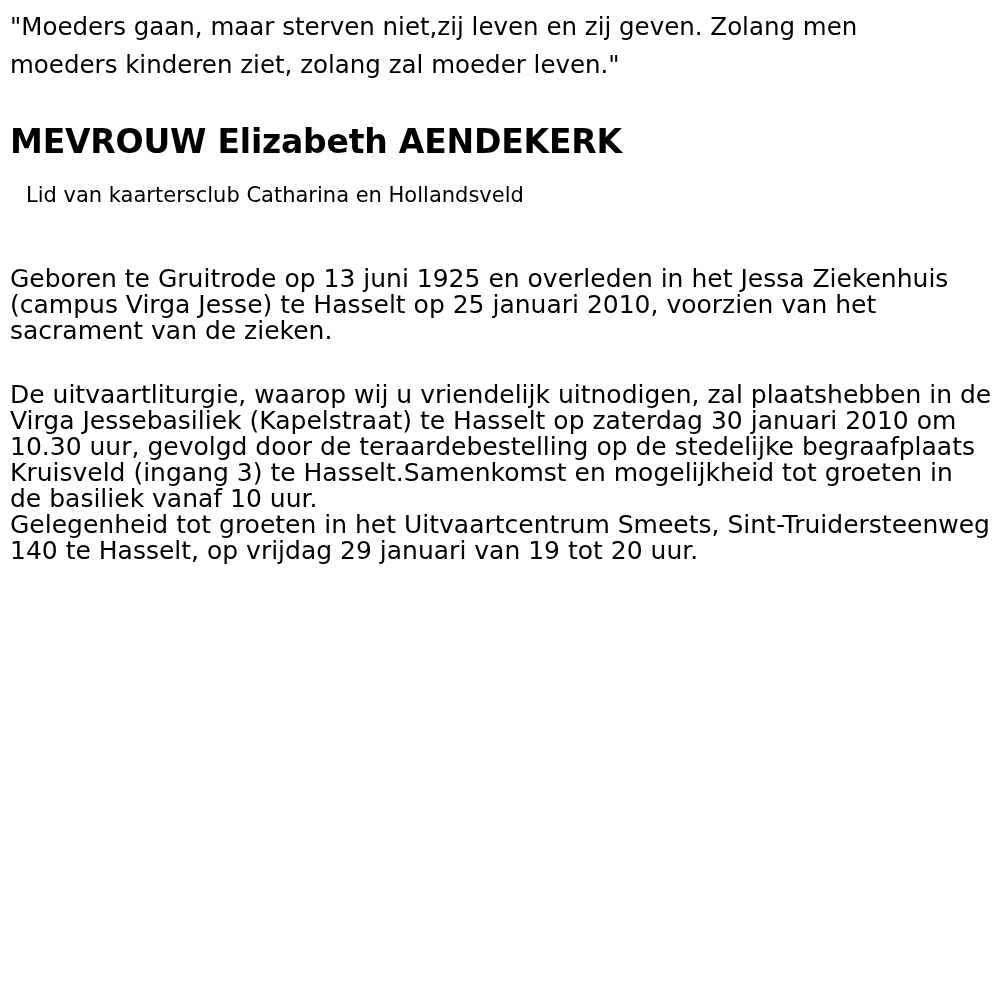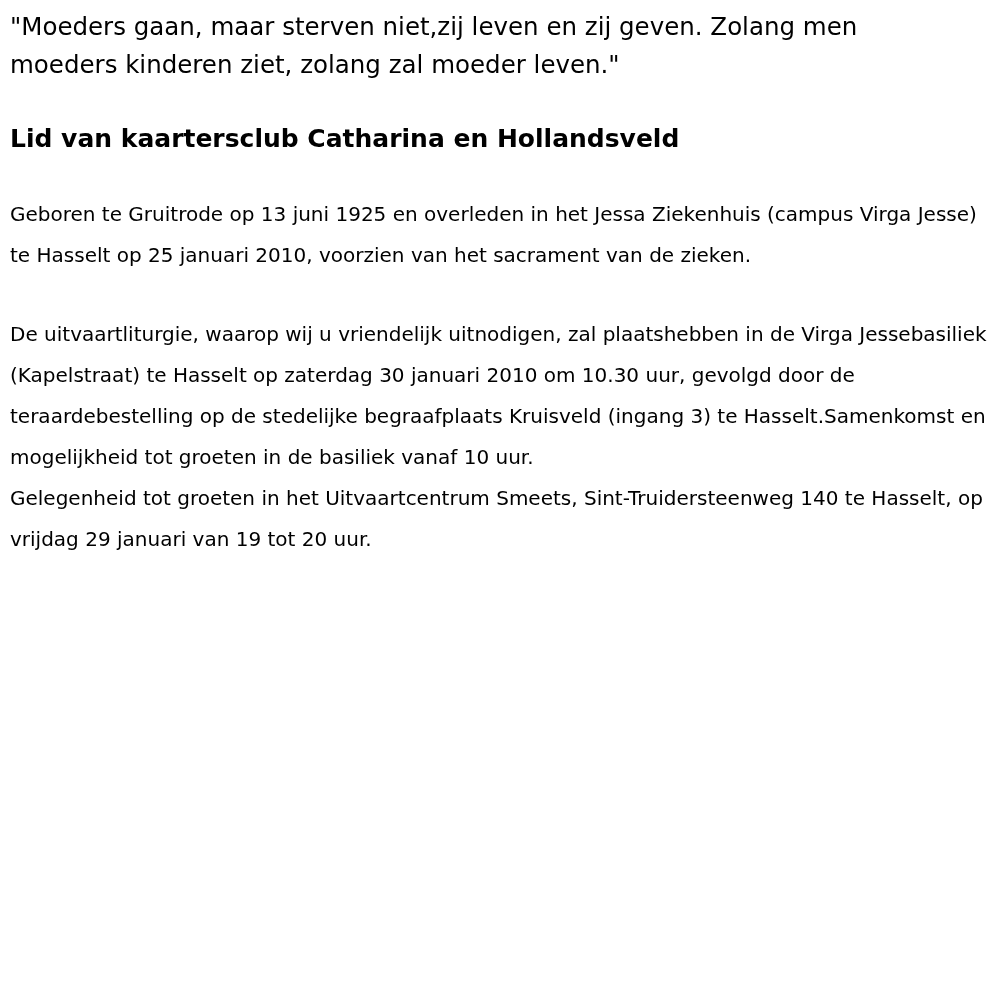--- a/index.html
+++ b/index.html
@@ -30,43 +30,44 @@
     height: 38px;
   }
   .deceased-name {
     font-size: 33px;
     line-height: 40px;
     font-weight: 700;
     margin: 0;
     letter-spacing: -0.2px;
   }
   .membership {
-    font-size: 25px;
+    font-size: 21px;
     line-height: 34px;
-    font-weight: 700;
-    margin: 0;
+    font-weight: 400;
+    margin: 16px;
   }
   .para {
-    font-size: 20px;
-    line-height: 41px;
+    font-size: 25px;
+    line-height: 26px;
     font-weight: 400;
     margin: 0;
     white-space: pre-line;
   }
 </style>
 </head>
 <body>
 
 <div class="notice">
 
   <p class="quote">"Moeders gaan, maar sterven niet,zij leven en zij geven. Zolang men
 moeders kinderen ziet, zolang zal moeder leven."</p>
 
   <div class="spacer-lg"></div>
 
+  <h1 class="deceased-name">MEVROUW Elizabeth AENDEKERK</h1>
 
   <p class="membership">Lid van kaartersclub Catharina en Hollandsveld</p>
 
   <div class="spacer-lg"></div>
 
   <p class="para">Geboren te Gruitrode op 13 juni 1925 en overleden in het Jessa Ziekenhuis (campus Virga Jesse) te Hasselt op 25 januari 2010, voorzien van het sacrament van de zieken.</p>
 
   <div class="spacer-lg"></div>
 
   <p class="para">De uitvaartliturgie, waarop wij u vriendelijk uitnodigen, zal plaatshebben in de Virga Jessebasiliek (Kapelstraat) te Hasselt op zaterdag 30 januari 2010 om 10.30 uur, gevolgd door de teraardebestelling op de stedelijke begraafplaats Kruisveld (ingang 3) te Hasselt.Samenkomst en mogelijkheid tot groeten in de basiliek vanaf 10 uur.

